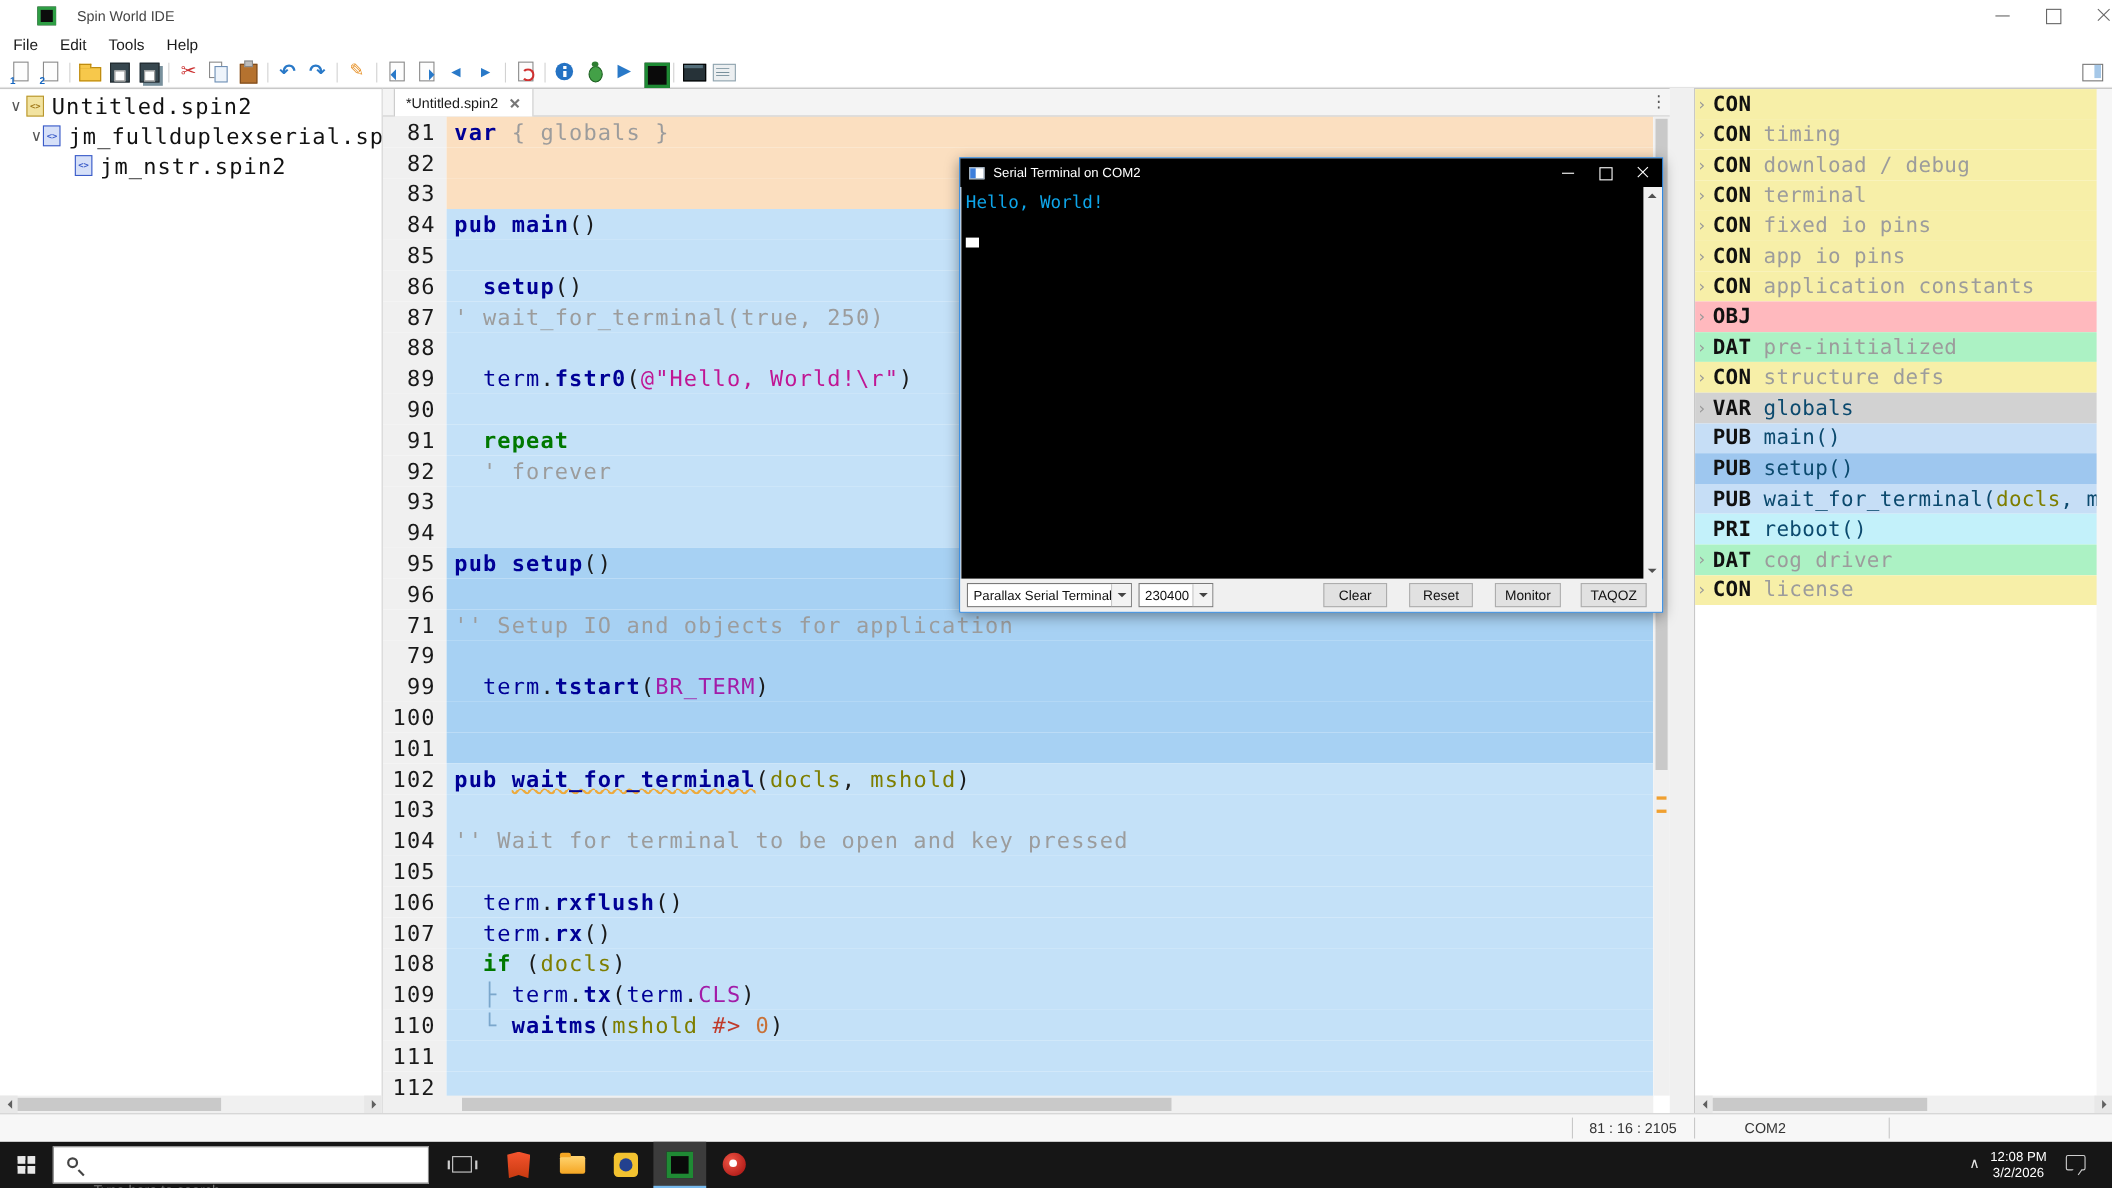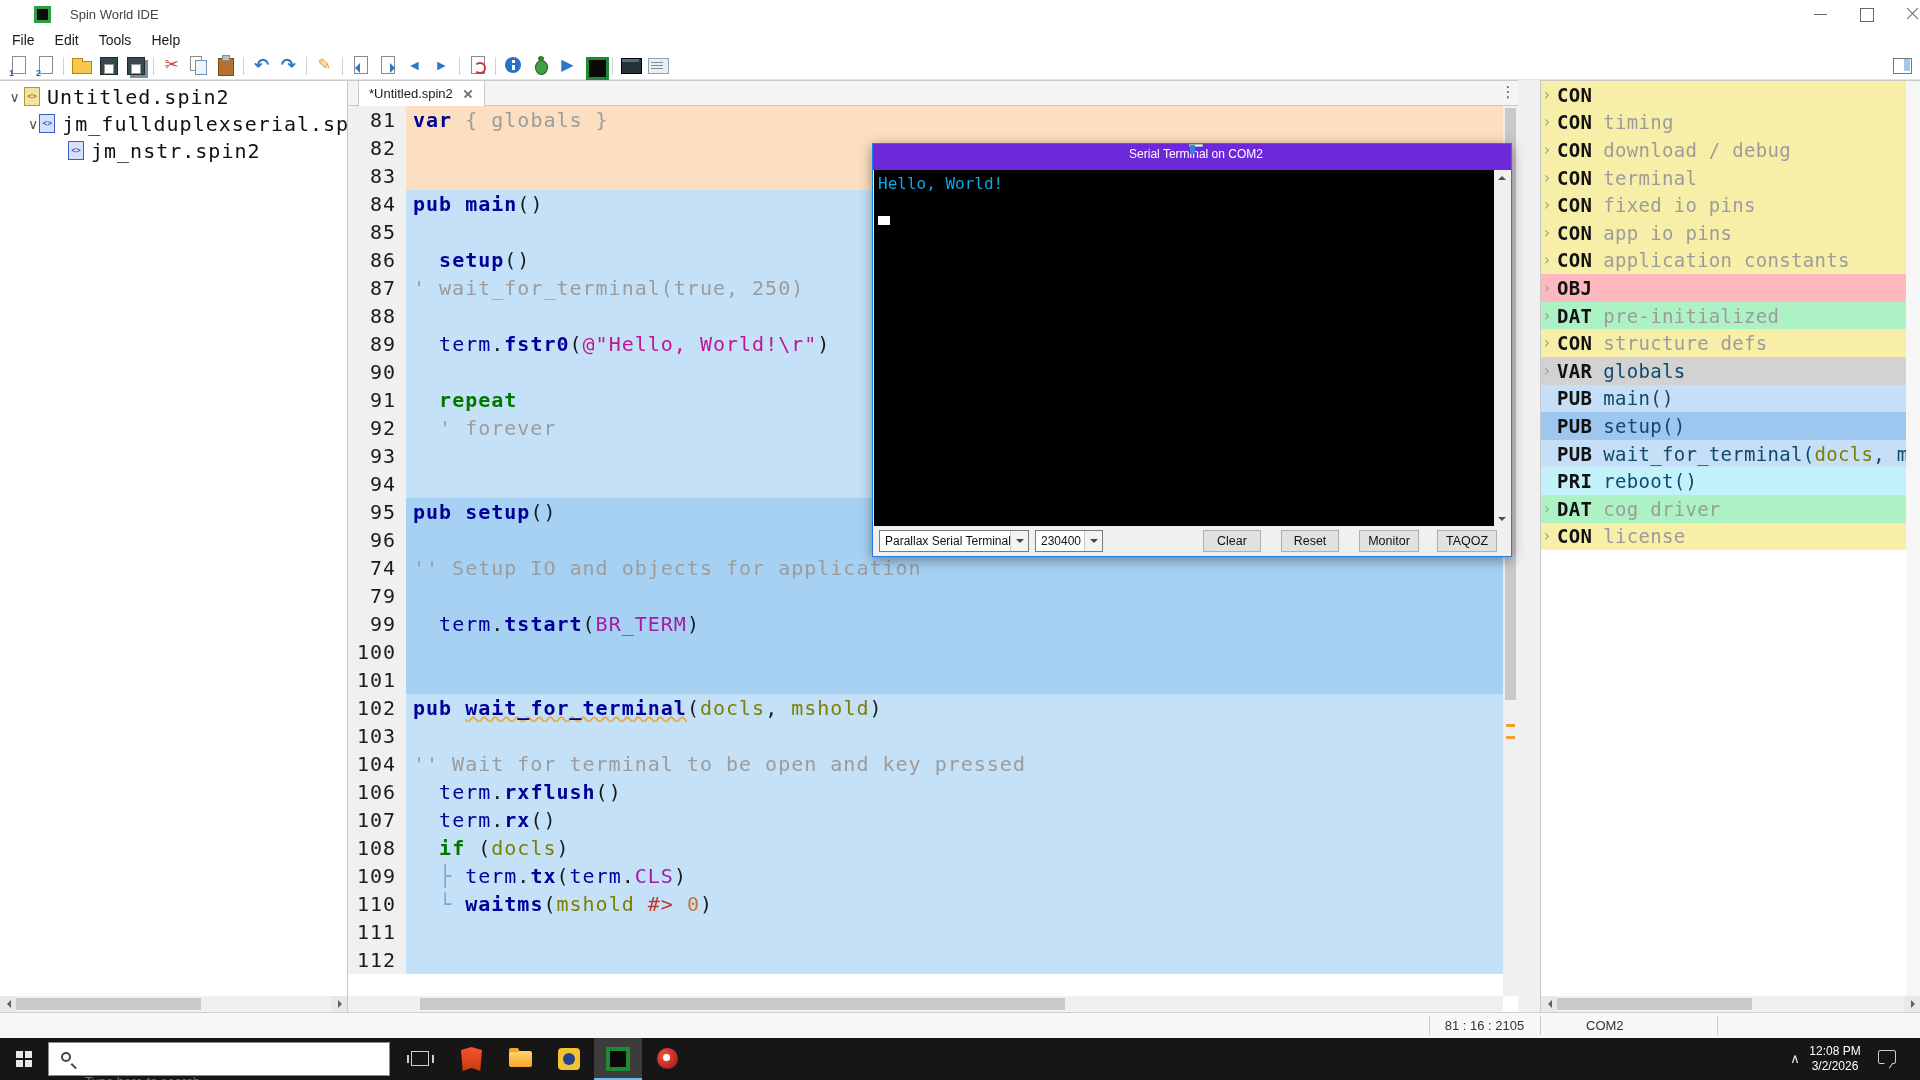--- a/index.html
+++ b/index.html
@@ -105,21 +105,21 @@
           font-family:"DejaVu Sans Mono",monospace; font-size:19px; letter-spacing:0.3px; }
   .o-chev { width:16px; flex:none; color:#999; font-size:15px; padding-left:3px; font-family:"DejaVu Sans",sans-serif; }
   .o-tag { font-weight:bold; color:#111; margin-right:11px; }
   .o-desc { color:#9c9c9c; } .o-code { color:#0c4a6e; } .o-par { color:#7e7e00; }
   .ob-y { background:#f7efa8; } .ob-p { background:#ffb9be; } .ob-g { background:#acf2c4; } .ob-gr { background:#d2d2d2; }
   .ob-b { background:#c6def6; } .ob-bd { background:#9ec7ef; } .ob-c { background:#c3f1fa; }
   #outline-vtrack { position:absolute; right:0; top:0; bottom:16px; width:14px; background:#f6f6f6; }
 
   
   #terminal { position:absolute; left:872px; top:143px; width:640px; height:414px; background:#f0f0f0; border:1px solid #1b7ee0; box-shadow:0 3px 12px rgba(0,0,0,0.4); z-index:50; }
-  #term-title { position:absolute; left:0; top:0; right:0; height:26px; background:#6d28d9; display:flex; align-items:center;flex-direction:column; }
+  #term-title { position:absolute; left:0; top:0; right:0; height:26px; background:#000000; display:flex; align-items:center; }
   #term-icon { width:14px; height:11px; margin-left:8px; background:#fff; border:1px solid #9ab; position:relative; }
   #term-icon::before { content:""; position:absolute; left:0; top:0; width:5px; height:9px; background:#3d7edb; }
   #term-title-text { color:#fff; font-size:12px; margin-left:8px; flex:1; }
   .twc { position:relative; width:34px; height:26px; }
   .twc-min::before { content:""; position:absolute; left:11px; top:13px; width:11px; height:1px; background:#fff; }
   .twc-max::before { content:""; position:absolute; left:11px; top:8px; width:10px; height:10px; border:1px solid #fff; }
   .twc-close::before,.twc-close::after { content:""; position:absolute; left:10px; top:12px; width:13px; height:1px; background:#fff; }
   .twc-close::before { transform:rotate(45deg);} .twc-close::after { transform:rotate(-45deg);}
   #term-screen { position:absolute; left:1px; top:26px; width:622px; height:357px; background:#000; }
   #term-out { position:absolute; left:4px; top:4px; color:#0ea5e9; font-family:"DejaVu Sans Mono",monospace; font-size:16px; line-height:20px; }
@@ -363,21 +363,21 @@
       </div>
       <div class="crow">
         <span class="lnum">95</span>
         <span class="ccode bg-s"><span class="s-kw">pub</span><span class="s-pl"> </span><span class="s-fn">setup</span><span class="s-pl">()</span></span>
       </div>
       <div class="crow">
         <span class="lnum">96</span>
         <span class="ccode bg-s"></span>
       </div>
       <div class="crow">
-        <span class="lnum">74</span>
+        <span class="lnum">71</span>
         <span class="ccode bg-s"><span class="s-cmt">'' Setup IO and objects for application</span></span>
       </div>
       <div class="crow">
         <span class="lnum">79</span>
         <span class="ccode bg-s"></span>
       </div>
       <div class="crow">
         <span class="lnum">99</span>
         <span class="ccode bg-s"><span class="s-pl">  </span><span class="s-obj">term</span><span class="s-pl">.</span><span class="s-fn">tstart</span><span class="s-pl">(</span><span class="s-con">BR_TERM</span><span class="s-pl">)</span><span class="s-pl">                                                                 </span></span>
       </div>
@@ -393,20 +393,24 @@
         <span class="lnum">102</span>
         <span class="ccode bg-w"><span class="s-kw">pub</span><span class="s-pl"> </span><span class="s-fn s-warn">wait_for_terminal</span><span class="s-pl">(</span><span class="s-par">docls</span><span class="s-pl">, </span><span class="s-par">mshold</span><span class="s-pl">)</span></span>
       </div>
       <div class="crow">
         <span class="lnum">103</span>
         <span class="ccode bg-w"></span>
       </div>
       <div class="crow">
         <span class="lnum">104</span>
         <span class="ccode bg-w"><span class="s-cmt">'' Wait for terminal to be open and key pressed</span></span>
+      </div>
+      <div class="crow">
+        <span class="lnum">105</span>
+        <span class="ccode bg-w"></span>
       </div>
       <div class="crow">
         <span class="lnum">106</span>
         <span class="ccode bg-w"><span class="s-pl">  </span><span class="s-obj">term</span><span class="s-pl">.</span><span class="s-fn">rxflush</span><span class="s-pl">()</span></span>
       </div>
       <div class="crow">
         <span class="lnum">107</span>
         <span class="ccode bg-w"><span class="s-pl">  </span><span class="s-obj">term</span><span class="s-pl">.</span><span class="s-fn">rx</span><span class="s-pl">()</span></span>
       </div>
       <div class="crow">

